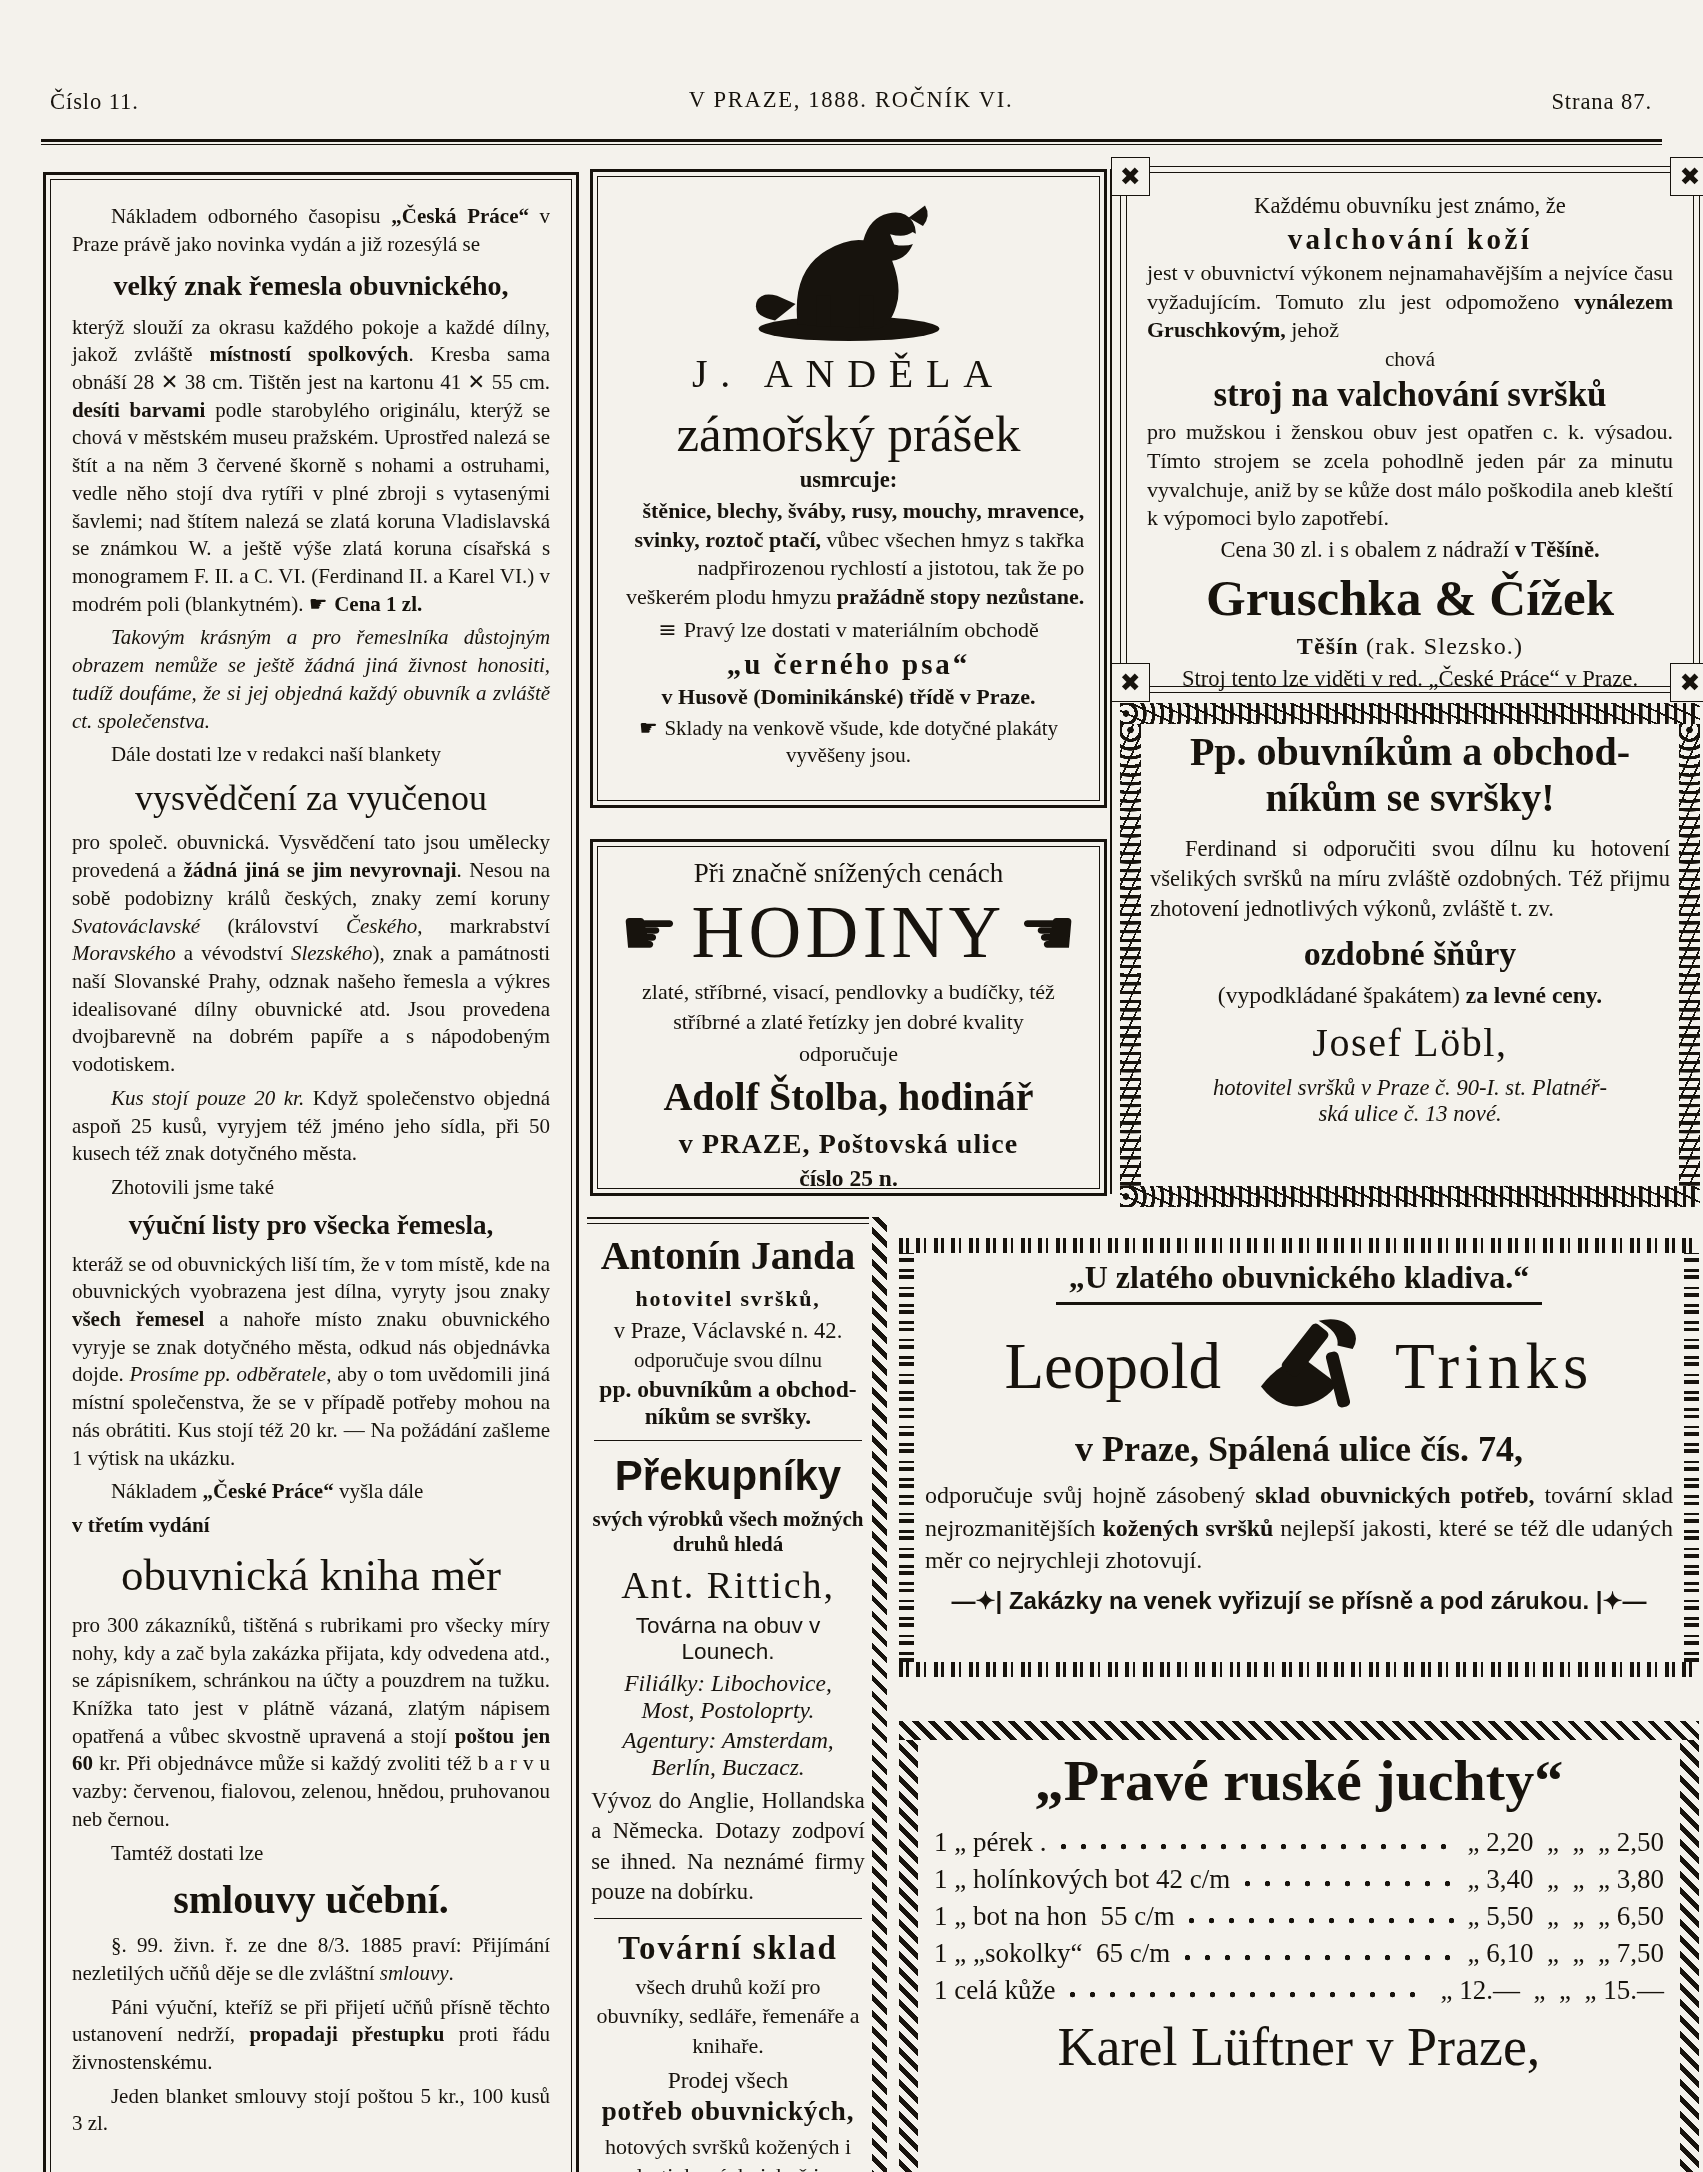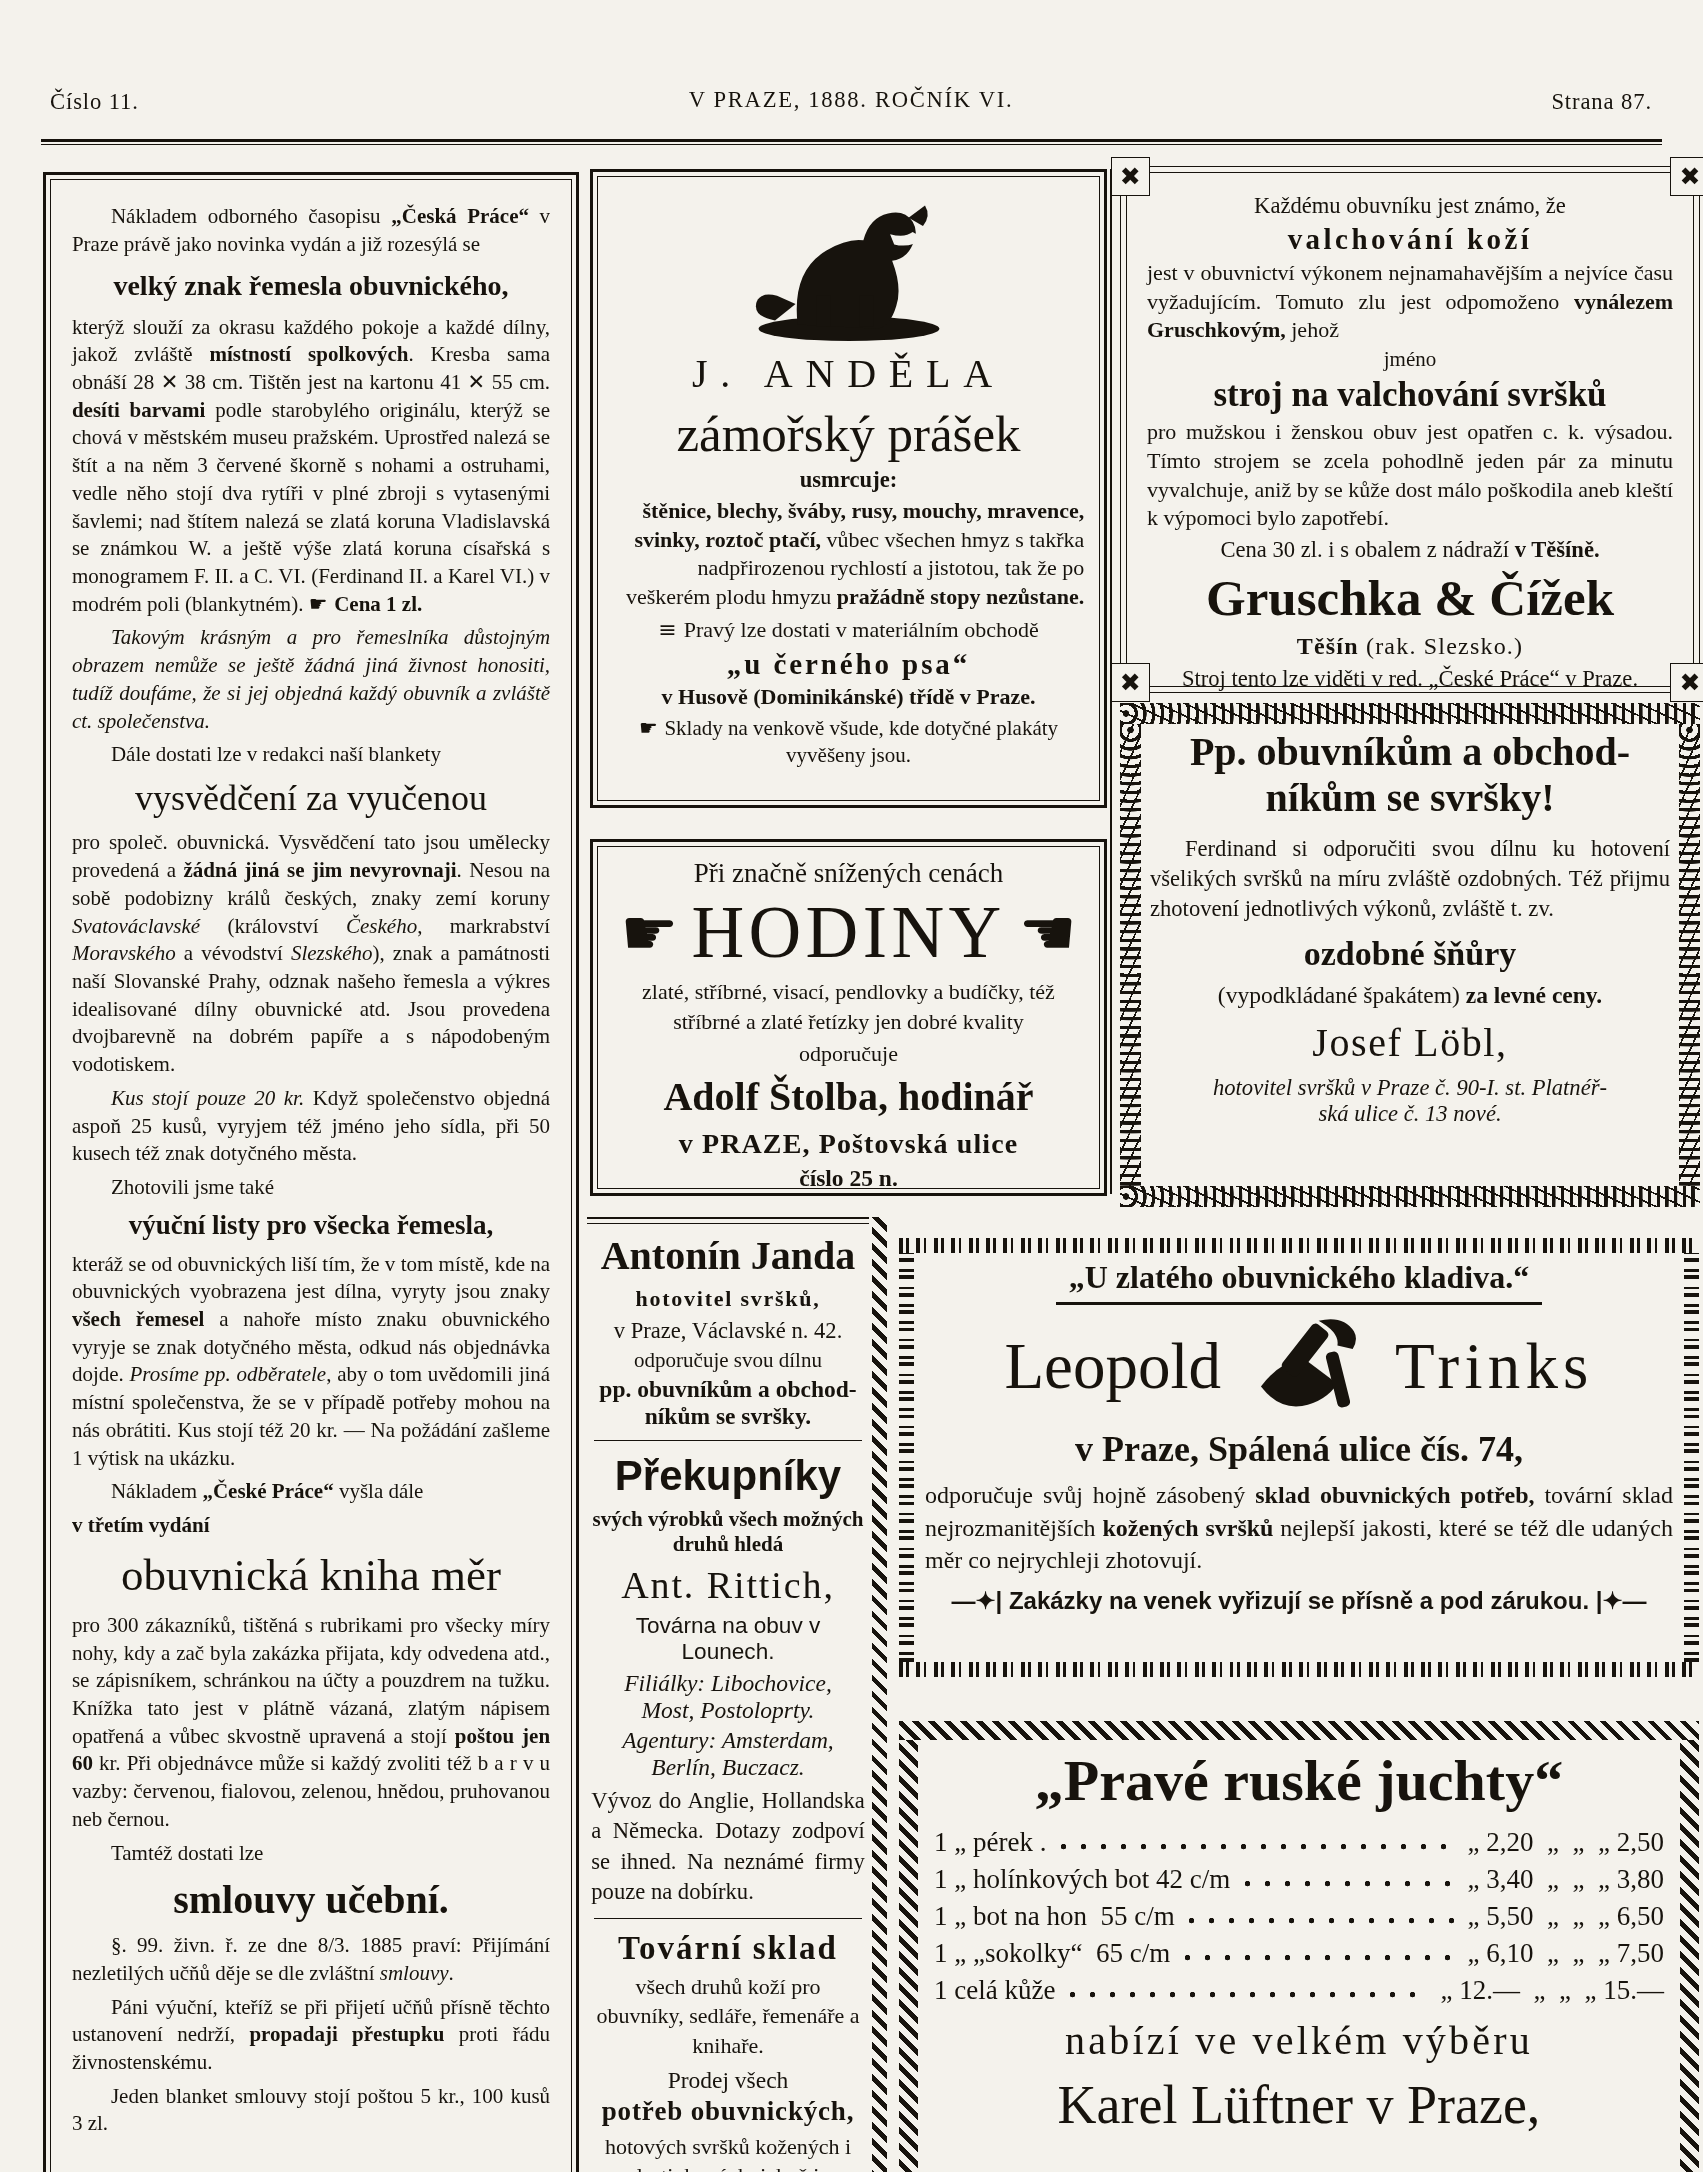--- a/index.html
+++ b/index.html
@@ -148,21 +148,21 @@
 
   <div class="abs" style="left:1120px;top:166px;width:580px;height:527px;border:1.7px solid #17130d;outline:0.9px solid #17130d;outline-offset:-7px;">
     <span class="xcorn" style="left:-10.4px;top:-10.4px;">✖</span>
     <span class="xcorn" style="right:-10.4px;top:-10.4px;">✖</span>
     <span class="xcorn" style="left:-10.4px;bottom:-10.4px;">✖</span>
     <span class="xcorn" style="right:-10.4px;bottom:-10.4px;">✖</span>
     <div class="ctr" style="padding:26px 26px 0 26px;">
       <div style="font-size:22.6px;">Každému obuvníku jest známo, že</div>
       <div class="b" style="font-size:29px;letter-spacing:0.12em;margin-top:3.5px;">valchování koží</div>
       <div style="font-size:22px;line-height:1.3;margin-top:3.5px;text-align:justify;"><span>jest v obuvnictví výkonem nejnamahavějším a nejvíce času vyžadujícím. Tomuto zlu jest odpomoženo </span><span style="font-weight: 700;">vynálezem Gruschkovým,</span><span> jehož</span></div>
-      <div style="font-size:21px;margin-top:2.6px;">jméno</div>
+      <div style="font-size:21px;margin-top:2.6px;">chová</div>
       <div class="b" style="font-size:35px;margin-top:2.6px;">stroj na valchování svršků</div>
       <div style="font-size:22px;line-height:1.3;margin-top:3.5px;text-align:justify;">pro mužskou i ženskou obuv jest opatřen c. k. výsadou. Tímto strojem se zcela pohodlně jeden pár za minutu vyvalchuje, aniž by se kůže dost málo poškodila aneb kleští k výpomoci bylo zapotřebí.</div>
       <div style="font-size:22.6px;margin-top:4.3px;"><span>Cena 30 zl. i s obalem z nádraží </span><span style="font-weight: 700;">v Těšíně.</span></div>
       <div class="b" style="font-size:51px;margin-top:6px;">Gruschka &amp; Čížek</div>
       <div style="font-size:24px;margin-top:6px;letter-spacing:0.05em;"><span style="font-weight: 700;">Těšín</span><span> (rak. Slezsko.)</span></div>
       <div style="font-size:22.6px;margin-top:6px;">Stroj tento lze viděti v red. „České Práce“ v Praze.</div>
     </div>
   </div>
 
   <div class="abs" style="left:1120px;top:703px;width:580px;height:504px;">
@@ -236,20 +236,19 @@
             <span class="jr-l">1 „ „sokolky“  65 c/m</span>
             <span class="jr-dots"></span>
             <span class="jr-r">„ 6,10  „  „  „ 7,50</span>
           </div>
         <div class="jrow">
             <span class="jr-l">1 celá kůže</span>
             <span class="jr-dots"></span>
             <span class="jr-r">„ 12.—  „  „  „ 15.—</span>
           </div>
       </div>
-      <div class="ctr" style="font-size:40px;margin-top:11.3px;letter-spacing:0.08em;">nabízí ve velkém výběru</div>
       <div class="ctr" style="font-size:54px;margin-top:9.6px;">Karel Lüftner v Praze,</div>
 
     </div>
   </div>
 
 </div>
 
 
 </body></html>

